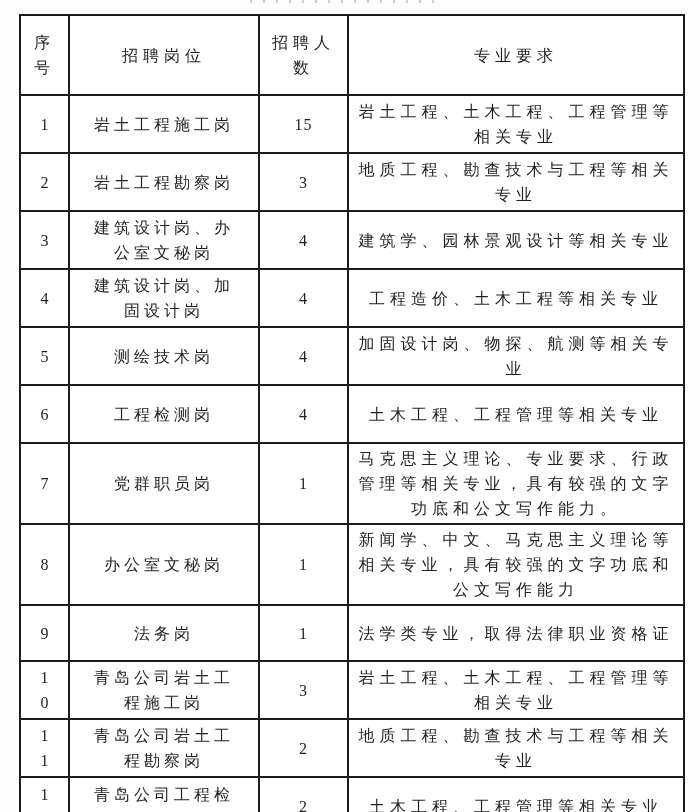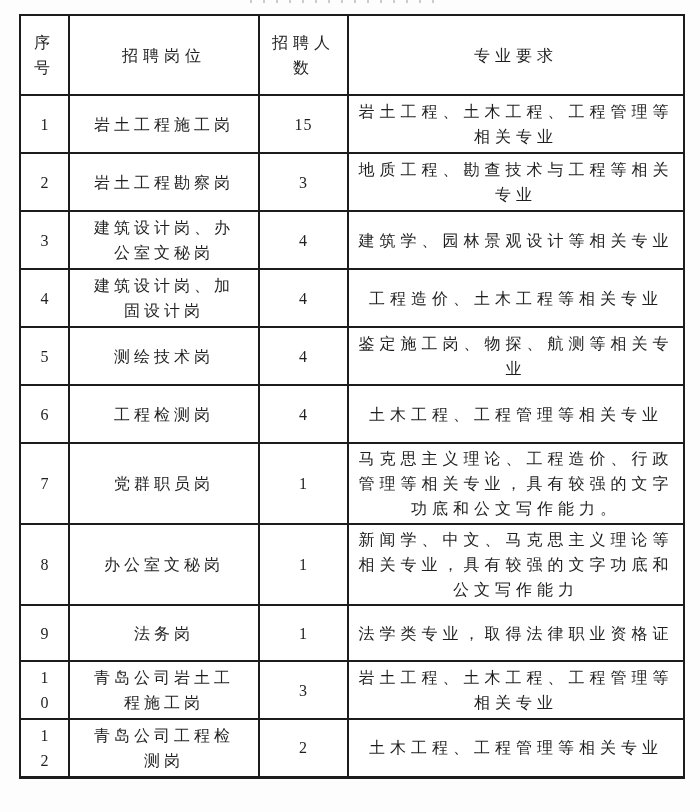--- a/index.html
+++ b/index.html
@@ -109,53 +109,59 @@
         <tr>
           <td>4</td>
           <td>建筑设计岗、加固设计岗</td>
           <td>4</td>
           <td>工程造价、土木工程等相关专业</td>
         </tr>
         <tr>
           <td>5</td>
           <td>测绘技术岗</td>
           <td>4</td>
-          <td>鉴定施工岗、物探、航测等相关专业</td>
+          <td>加固设计岗、物探、航测等相关专业</td>
         </tr>
         <tr>
           <td>6</td>
           <td>工程检测岗</td>
           <td>4</td>
           <td>土木工程、工程管理等相关专业</td>
         </tr>
         <tr>
           <td>7</td>
           <td>党群职员岗</td>
           <td>1</td>
-          <td>马克思主义理论、工程造价、行政管理等相关专业，具有较强的文字功底和公文写作能力。</td>
+          <td>马克思主义理论、专业要求、行政管理等相关专业，具有较强的文字功底和公文写作能力。</td>
         </tr>
         <tr>
           <td>8</td>
           <td>办公室文秘岗</td>
           <td>1</td>
           <td>新闻学、中文、马克思主义理论等相关专业，具有较强的文字功底和公文写作能力</td>
         </tr>
         <tr>
           <td>9</td>
           <td>法务岗</td>
           <td>1</td>
           <td>法学类专业，取得法律职业资格证</td>
         </tr>
         <tr>
           <td>10</td>
           <td>青岛公司岩土工程施工岗</td>
           <td>3</td>
           <td>岩土工程、土木工程、工程管理等相关专业</td>
         </tr>
         <tr>
+          <td>11</td>
+          <td>青岛公司岩土工程勘察岗</td>
+          <td>2</td>
+          <td>地质工程、勘查技术与工程等相关专业</td>
+        </tr>
+        <tr>
           <td>12</td>
           <td>青岛公司工程检测岗</td>
           <td>2</td>
           <td>土木工程、工程管理等相关专业</td>
         </tr>
       </tbody>
   </table>
 </div>
 
 </body></html>

